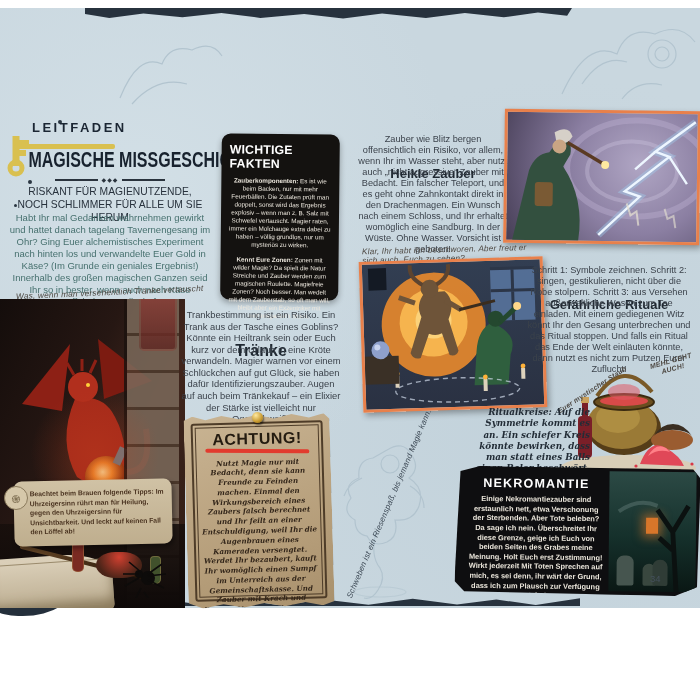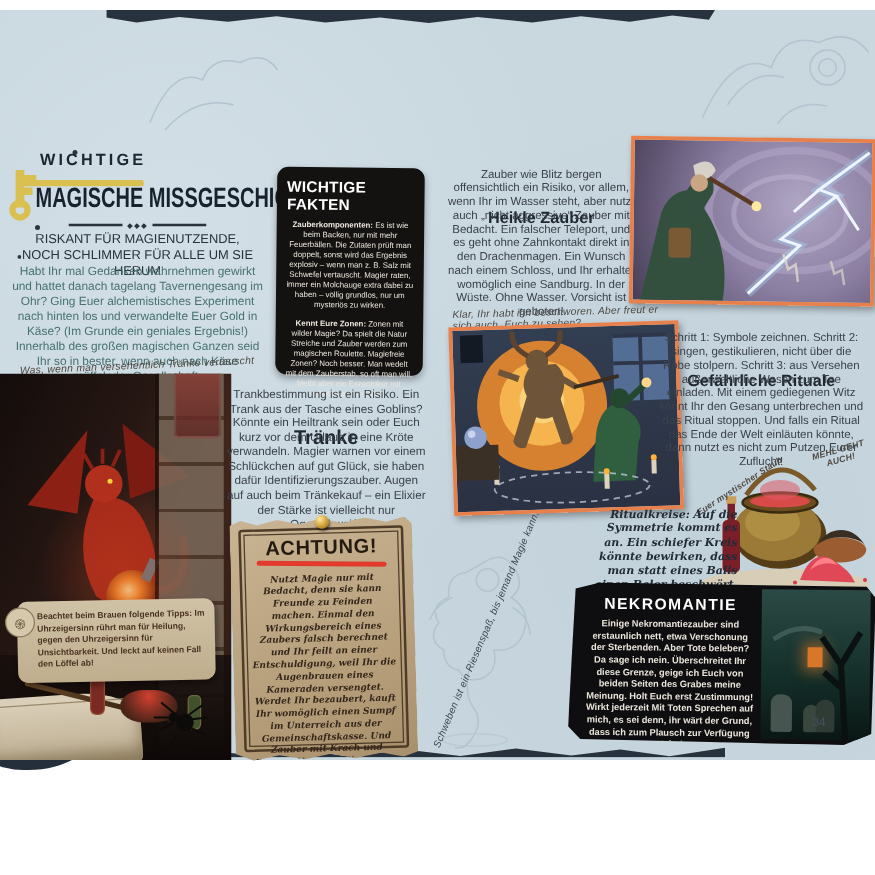--- a/index.html
+++ b/index.html
@@ -146,21 +146,21 @@
   <svg class="abs" style="left:112px;top:20px" width="115" height="88">
     <path class="sketch" d="M8,70 q18,-45 42,-34 q8,-20 30,-14 q20,-10 30,6 M20,76 q25,-28 55,-20"></path>
   </svg>
 
   <svg class="abs" style="left:6px;top:118px" width="34" height="52">
     <path d="M10,10 v30" stroke="#d9c050" stroke-width="7" fill="none"></path>
     <circle cx="10" cy="42" r="6" fill="none" stroke="#d9c050" stroke-width="5"></circle>
     <rect x="13" y="14" width="10" height="6" fill="#d9c050"></rect>
     <rect x="13" y="24" width="7" height="6" fill="#d9c050"></rect>
   </svg>
-  <div id="tab-label" class="abs">WICHTIGE</div>
+  <div id="tab-label" class="abs">LEITFADEN</div>
   <div id="key-bar" class="abs"></div>
 
   <div id="page-title" class="abs">MAGISCHE MISSGESCHICKE</div>
   <div id="title-divider" class="abs">
     <div class="rule"></div>
       <span class="dia">◆◆◆</span>
       <div class="rule"></div>
   </div>
   <div id="page-subtitle" class="abs">RISKANT FÜR MAGIENUTZENDE, NOCH SCHLIMMER FÜR ALLE UM SIE HERUM</div>
   <div id="intro" class="abs">Habt Ihr mal Gedanken wahrnehmen gewirkt und hattet danach tagelang Tavernengesang im Ohr? Ging Euer alchemistisches Experiment nach hinten los und verwandelte Euer Gold in Käse? (Im Grunde ein geniales Ergebnis!) Innerhalb des großen magischen Ganzen seid Ihr so in bester, wenn auch nach Käse müffelnder Gesellschaft.</div>

